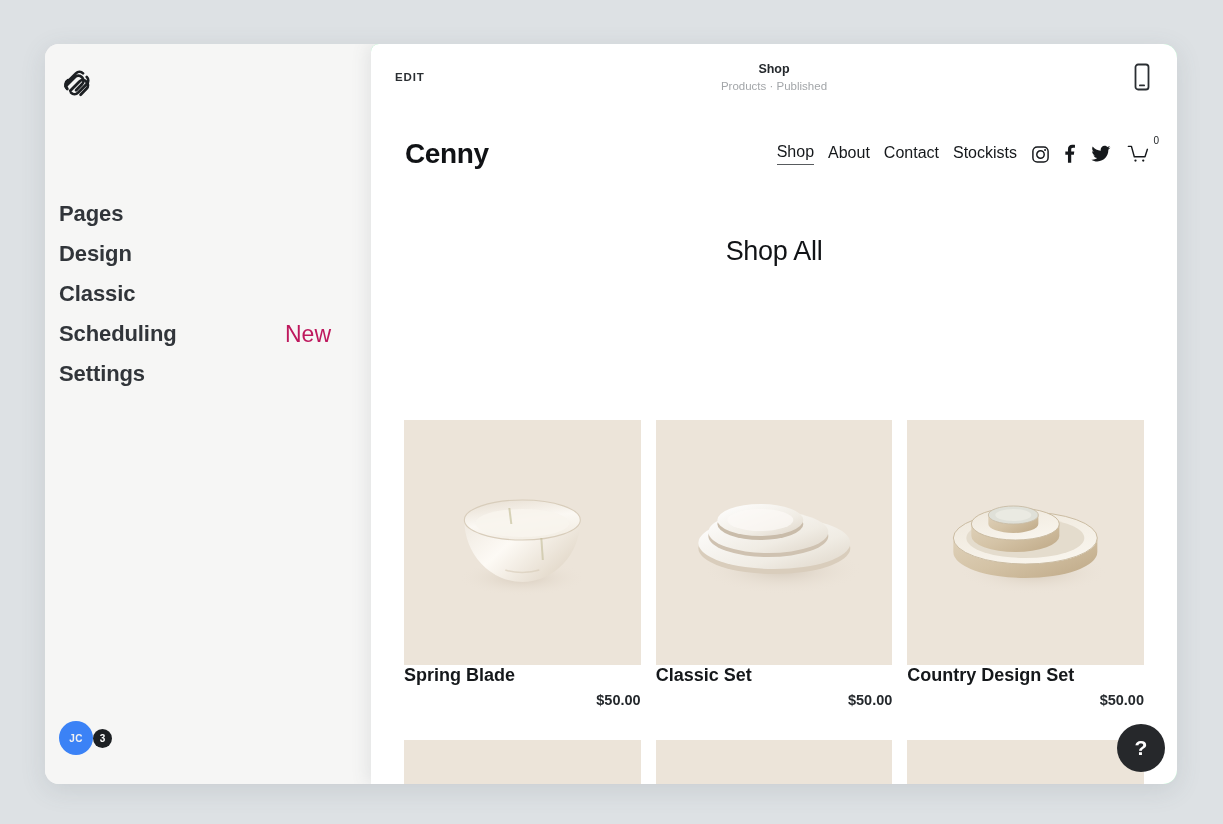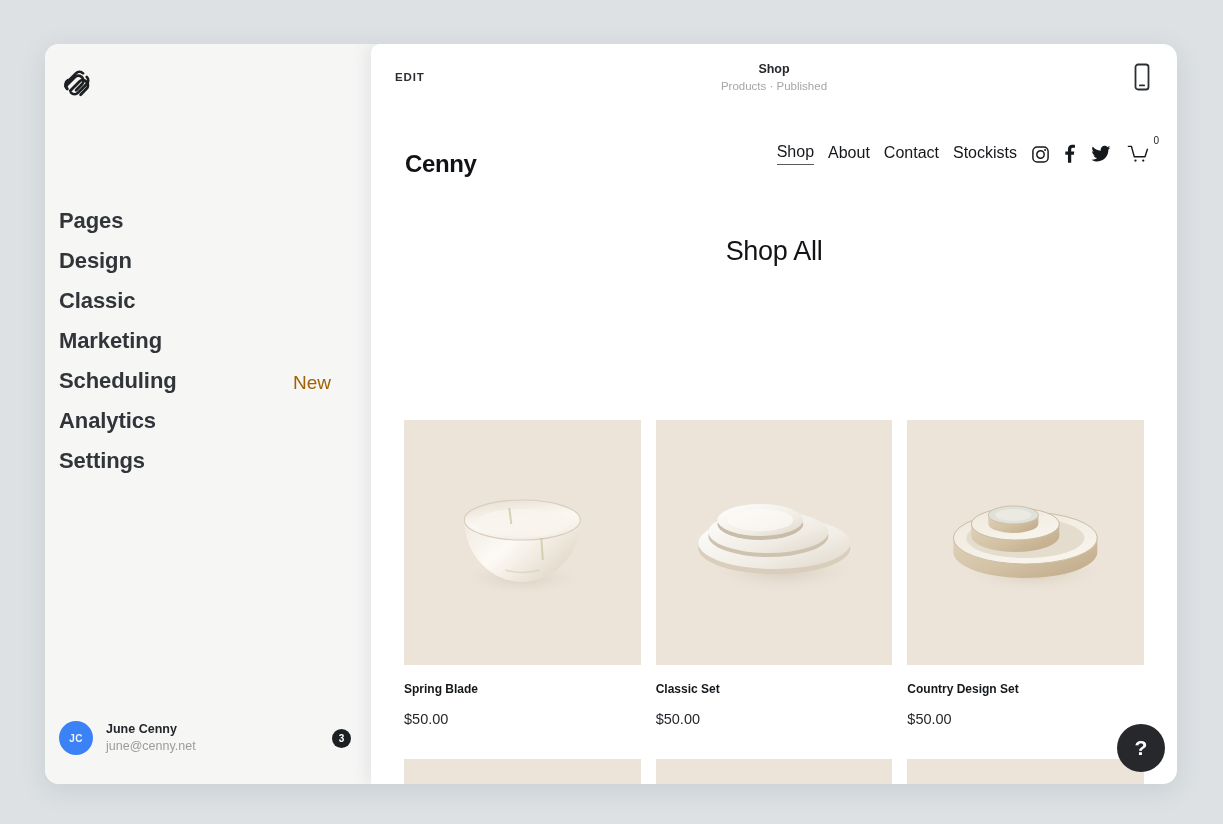--- a/index.html
+++ b/index.html
@@ -46,36 +46,36 @@
   }
   #nav-list {
     position: absolute;
     left: 14px;
     top: 150px;
     width: 300px;
   }
   .nav-item {
     position: relative;
     display: flex;
-    align-items: flex-end;
+    align-items: center;
     justify-content: space-between;
     height: 40px;
     padding-right: 28px;
     cursor: pointer;
   }
   .nav-label {
     font-size: 22px;
     font-weight: 600;
     color: #31353a;
     letter-spacing: -0.1px;
   }
   .nav-badge {
-    font-size: 19px;
+    font-size: 23px;
     font-weight: 500;
-    color: #a16207;
+    color: #be185d;
   }
 
   
   #account-row {
     position: absolute;
     left: 14px;
     bottom: 22px;
     width: 298px;
     height: 48px;
     display: flex;
@@ -199,22 +199,22 @@
     overflow: hidden;
   }
   #site-header {
     position: relative;
     height: 78px;
     padding: 0 34px;
   }
   #site-title {
     position: absolute;
     left: 34px;
-    top: 40px;
-    font-size: 24px;
+    top: 28px;
+    font-size: 28px;
     font-weight: 700;
     color: #101215;
     letter-spacing: -0.4px;
   }
   #site-nav {
     position: absolute;
     right: 26px;
     top: 33px;
     display: flex;
     align-items: center;
@@ -273,30 +273,31 @@
   .product-card {
     cursor: pointer;
   }
   .product-image {
     position: relative;
     width: 100%;
     height: 245px;
     overflow: hidden;
   }
   .product-name {
-    margin-top: 17px;
-    font-size: 12px;
+    margin-top: 0;
+    font-size: 18px;
     font-weight: 700;
     color: #15181b;
   }
   .product-price {
-    margin-top: 15px;
+    margin-top: 6px;
     font-size: 14.5px;
-    font-weight: 400;
+    font-weight: 700;
     color: #24282c;
+    text-align: right;
   }
 
   
   #help-button {
     position: absolute;
     right: 12px;
     bottom: 12px;
     width: 48px;
     height: 48px;
     border-radius: 50%;
@@ -339,43 +340,31 @@
       </div>
       <div class="nav-item">
         <span class="nav-label">Design</span>
         <span class="nav-badge"></span>
       </div>
       <div class="nav-item">
         <span class="nav-label">Classic</span>
         <span class="nav-badge"></span>
       </div>
       <div class="nav-item">
-        <span class="nav-label">Marketing</span>
-        <span class="nav-badge"></span>
-      </div>
-      <div class="nav-item">
         <span class="nav-label">Scheduling</span>
         <span class="nav-badge">New</span>
-      </div>
-      <div class="nav-item">
-        <span class="nav-label">Analytics</span>
-        <span class="nav-badge"></span>
       </div>
       <div class="nav-item">
         <span class="nav-label">Settings</span>
         <span class="nav-badge"></span>
       </div>
     </div>
 
     <div id="account-row">
       <div id="avatar">JC</div>
-      <div id="account-text">
-        <div id="account-name">June Cenny</div>
-        <div id="account-email">june@cenny.net</div>
-      </div>
       <div id="notification-badge">3</div>
     </div>
   </div>
 
   <div id="preview-panel">
 
     <div id="preview-toolbar">
       <div id="edit-button">EDIT</div>
       <div id="page-status">
         <div id="page-status-title">Shop</div>

